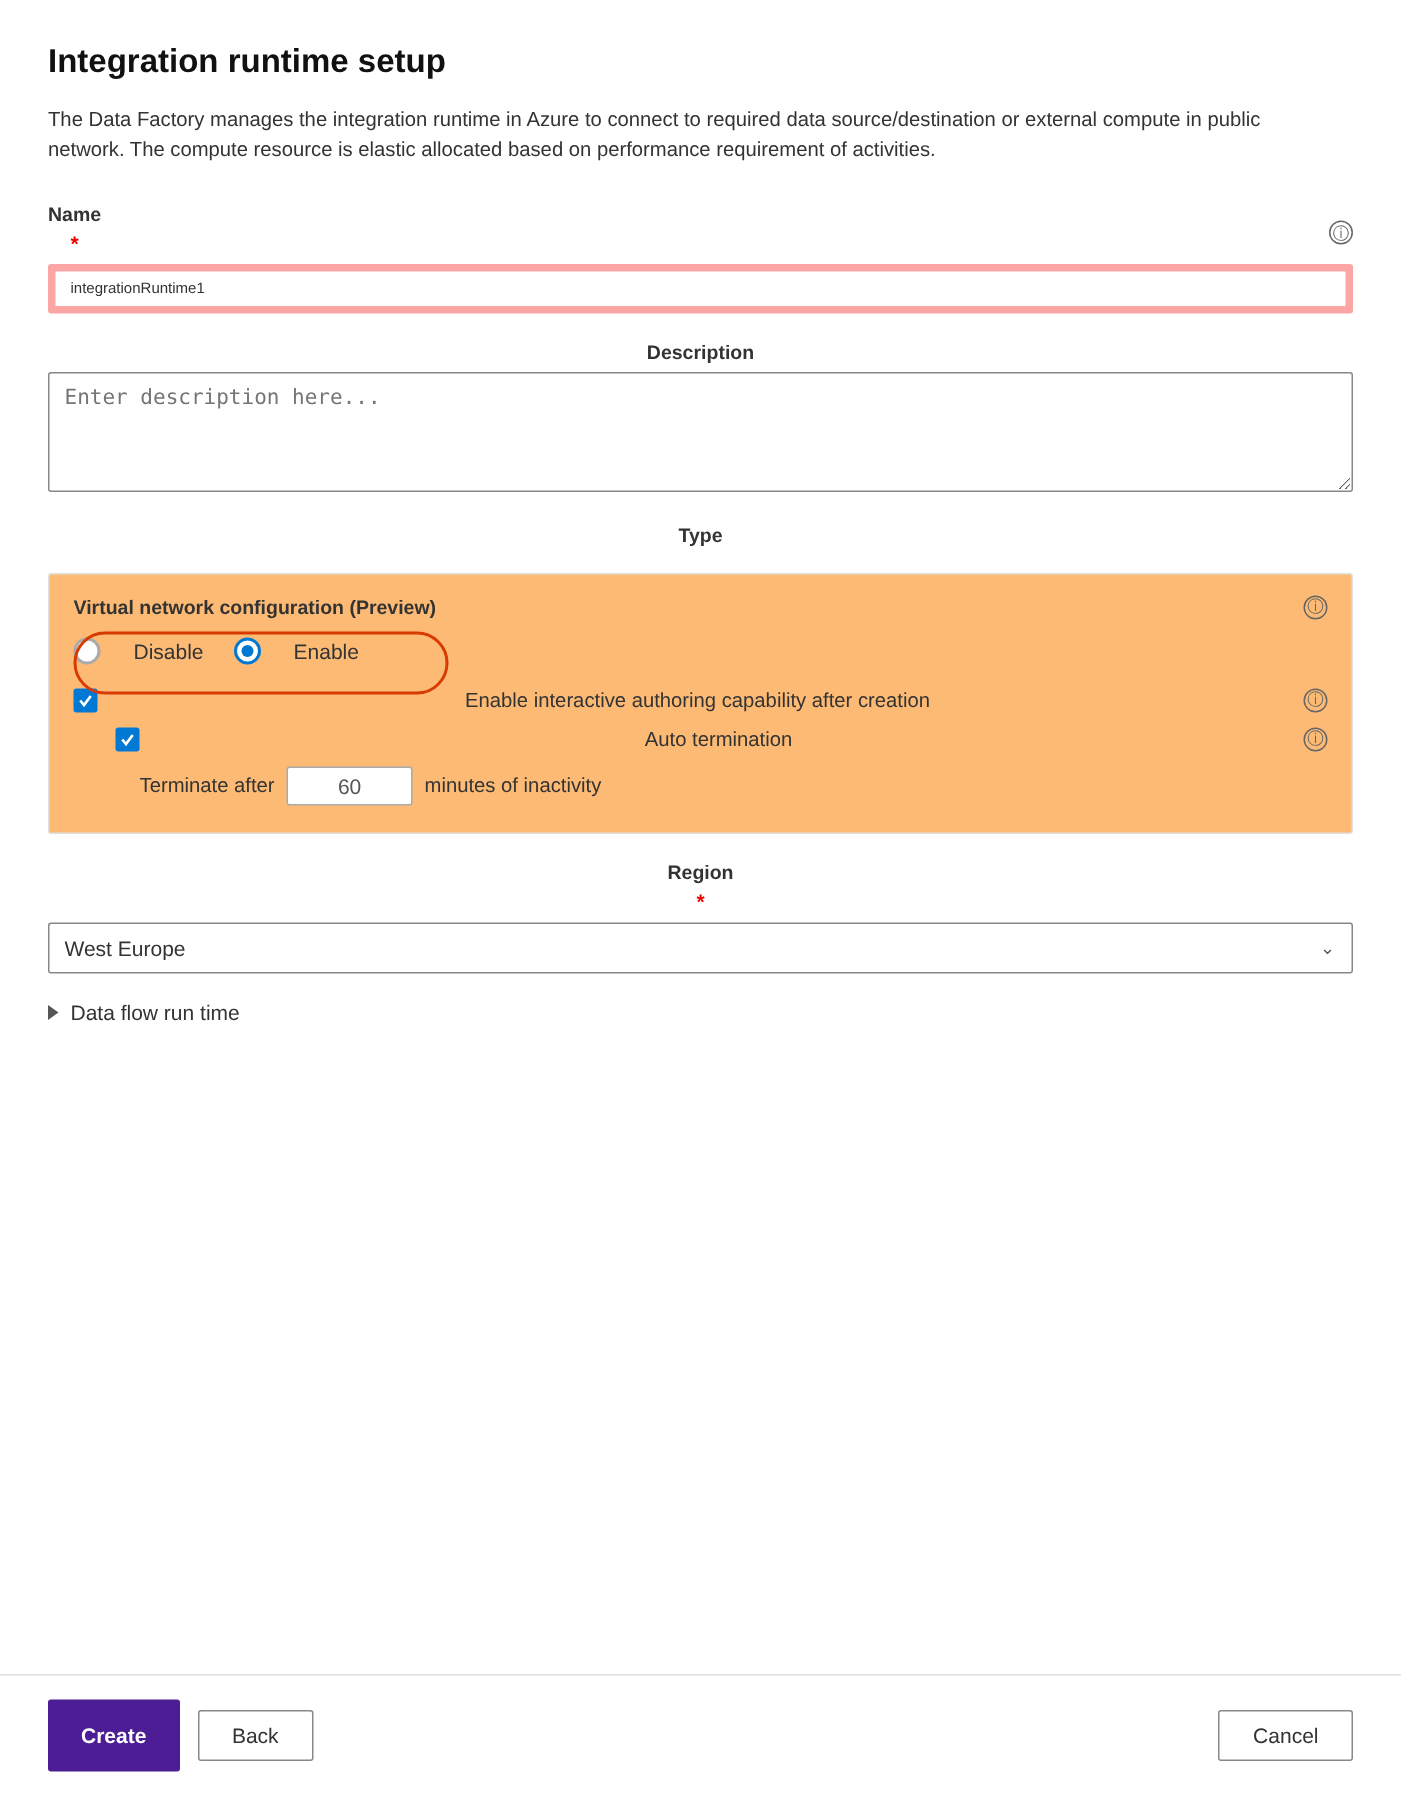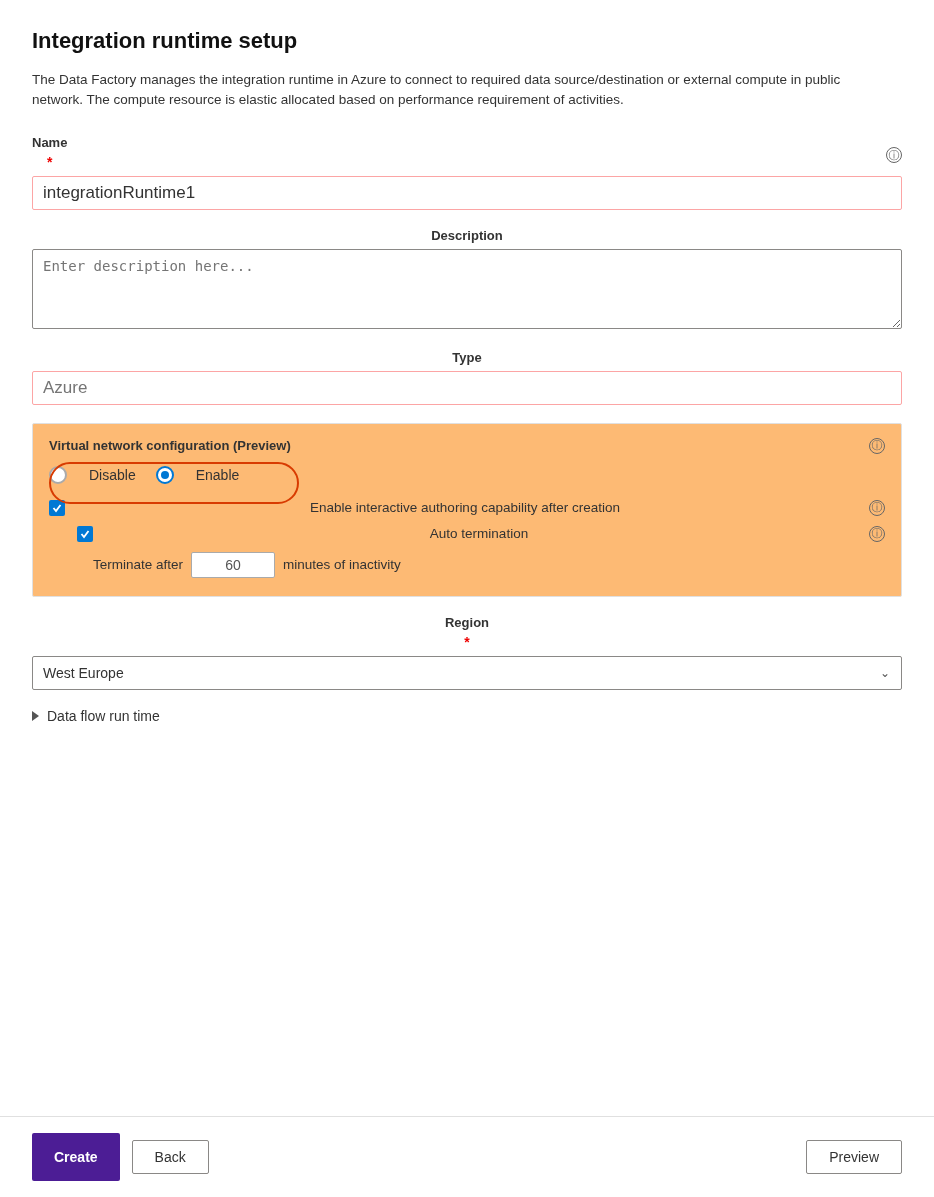--- a/index.html
+++ b/index.html
@@ -55,24 +55,24 @@
       height: 16px;
       border-radius: 50%;
       border: 1px solid #666;
       color: #666;
       font-size: 11px;
       cursor: pointer;
       margin-left: 4px;
     }
     .text-input {
       width: 100%;
-      border: 1px solid #fca5a5;
+      border: 5px solid #fca5a5;
       border-radius: 2px;
       padding: 6px 10px;
-      font-size: 17px;
+      font-size: 10px;
       color: #333;
       outline: none;
     }
     .textarea-input {
       width: 100%;
       border: 1px solid #8a8886;
       border-radius: 2px;
       padding: 8px 10px;
       font-size: 14px;
       color: #999;
@@ -289,21 +289,20 @@
     <input type="text" class="text-input" value="integrationRuntime1" style="">
   </div>
 
   <div class="field-group">
     <div class="field-label">Description</div>
     <textarea class="textarea-input" placeholder="Enter description here..." style=""></textarea>
   </div>
 
   <div class="field-group">
     <div class="field-label">Type</div>
-    <input type="text" class="text-input" placeholder="Azure" style="color: rgb(170, 170, 170);">
   </div>
 
   <div class="vnet-section">
 
     <div class="vnet-oval-outline"></div>
 
     <div class="vnet-title-row">
       <span class="vnet-title">Virtual network configuration (Preview)</span>
       <span class="info-icon">ⓘ</span>
     </div>
@@ -363,14 +362,14 @@
 
   <div class="data-flow-row">
     <div class="chevron-right"></div>
     <span>Data flow run time</span>
   </div>
 </div>
 
 <div class="footer">
   <button class="btn-create">Create</button>
   <button class="btn-back">Back</button>
-  <button class="btn-cancel">Preview</button>
+  <button class="btn-cancel">Cancel</button>
 </div>
 
 </body></html>

